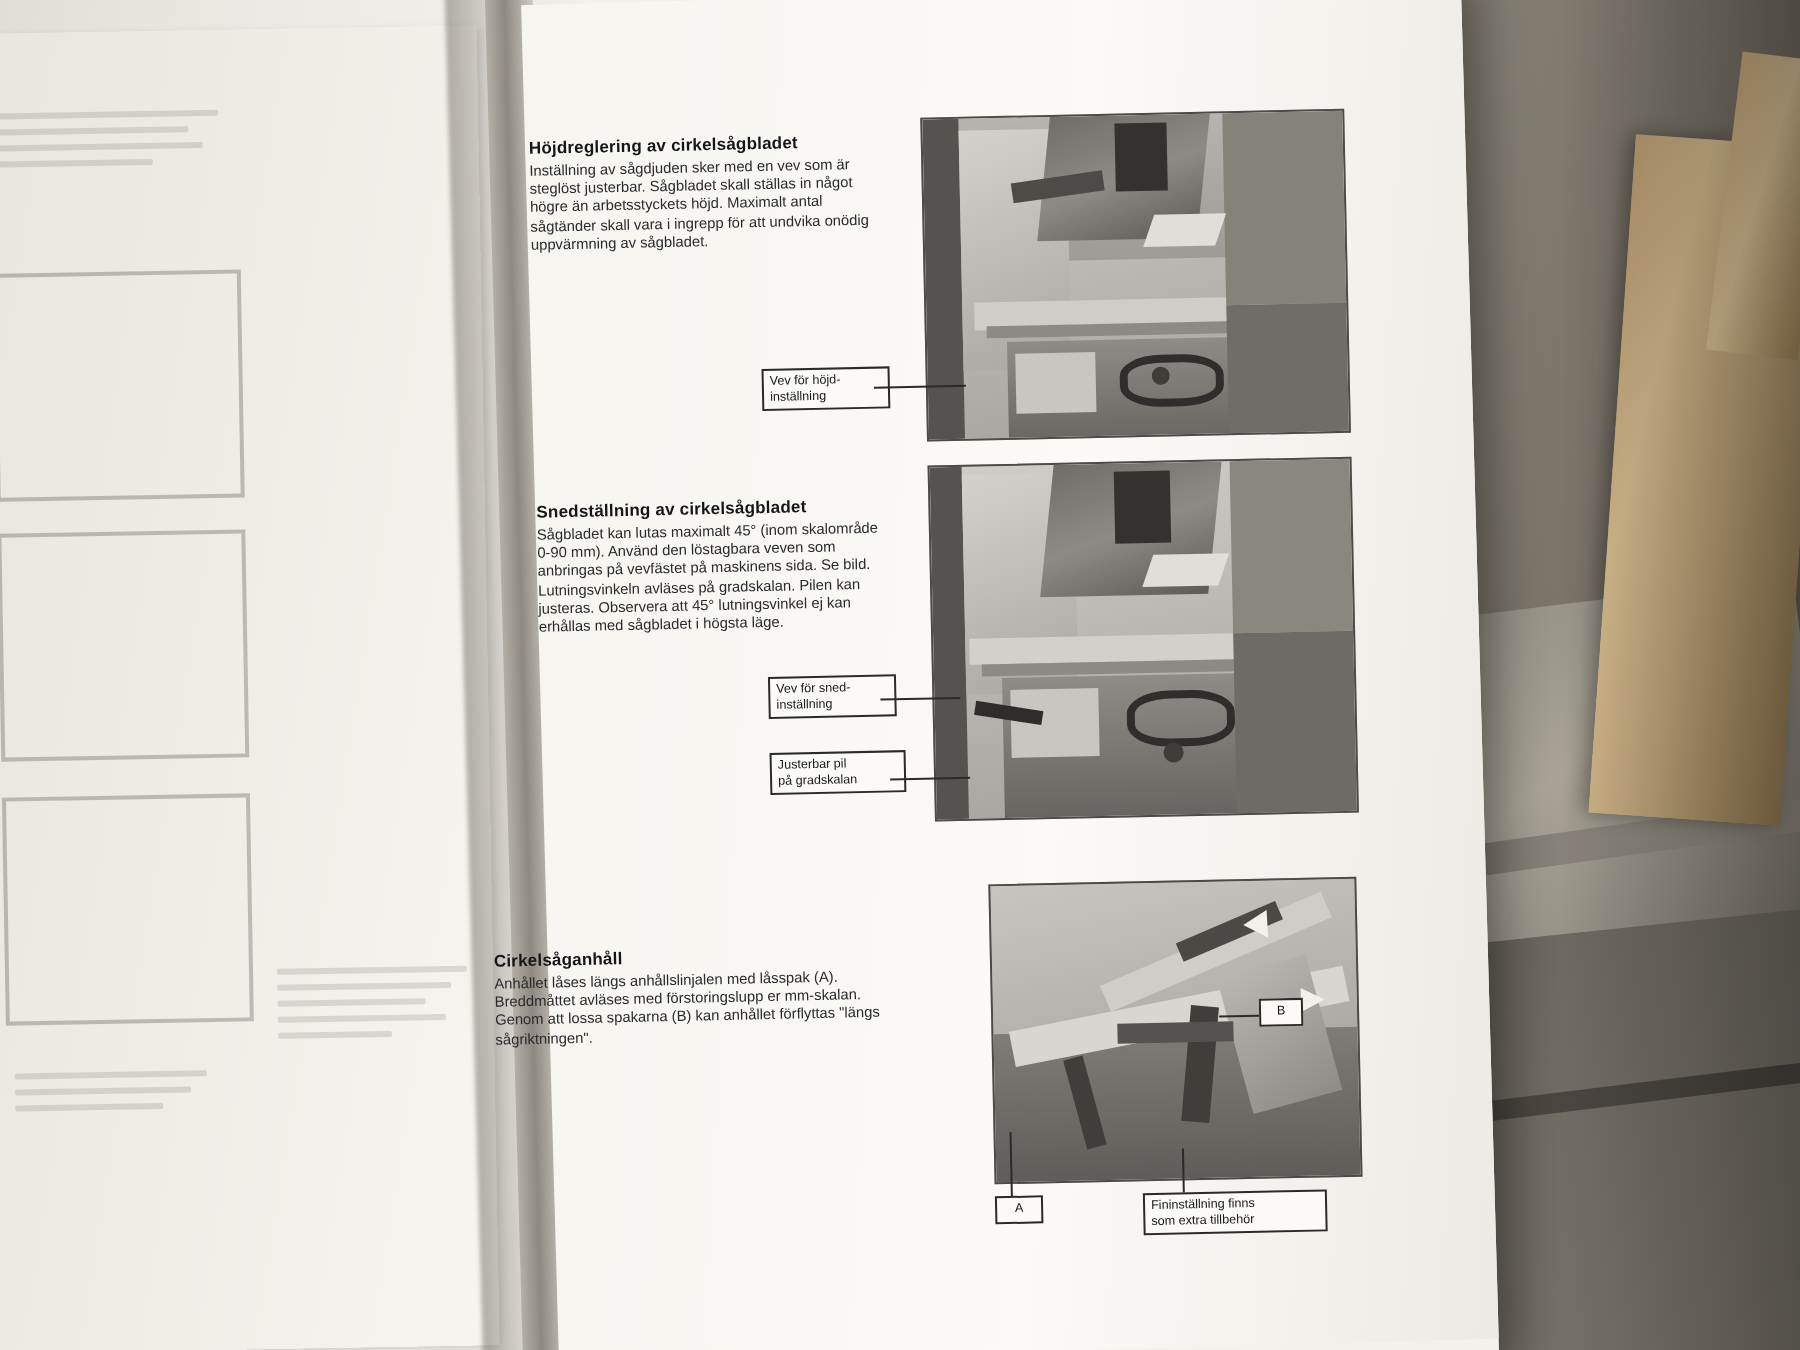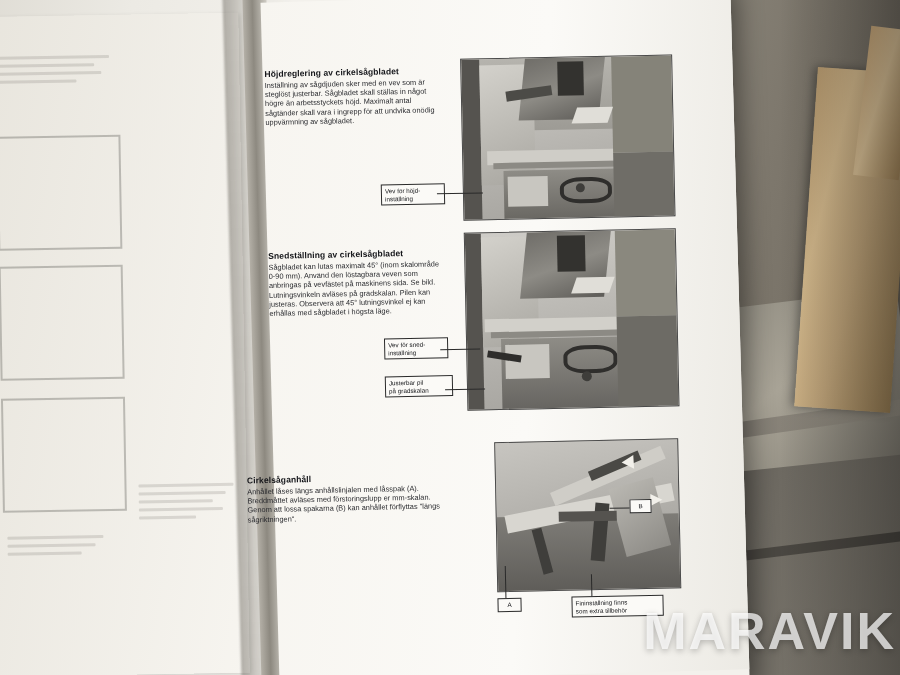--- a/index.html
+++ b/index.html
@@ -373,15 +373,14 @@
 
       <div class="callout" style="left:296px; top:602px; width:84px;">Fininställning finns
 som extra tillbehör</div>
       <div class="leader-v" style="left:316px; top:580px; height:22px;"></div>
 
     </div>
   </div>
 
   <div class="shadow-right"></div>
 
-  <div class="watermark">MARAVIK</div>
 
 </div>
 
 </body></html>

